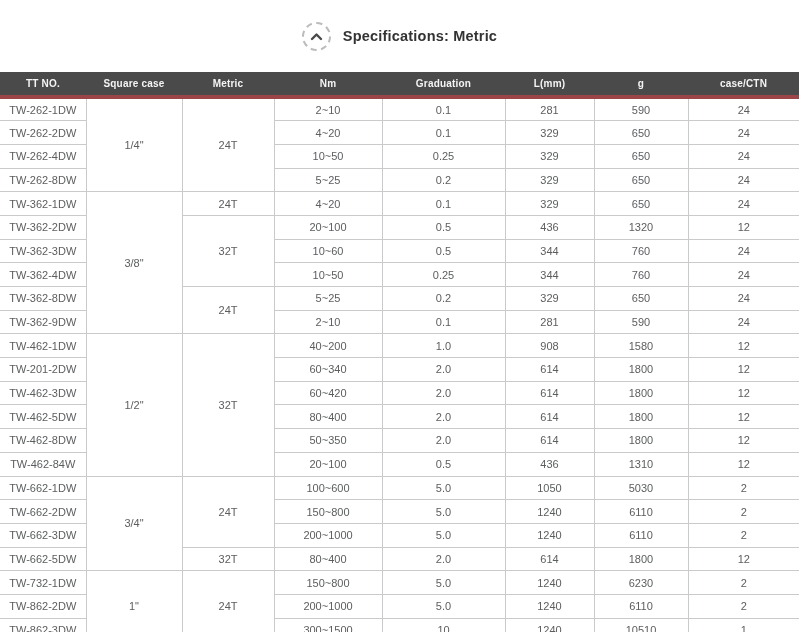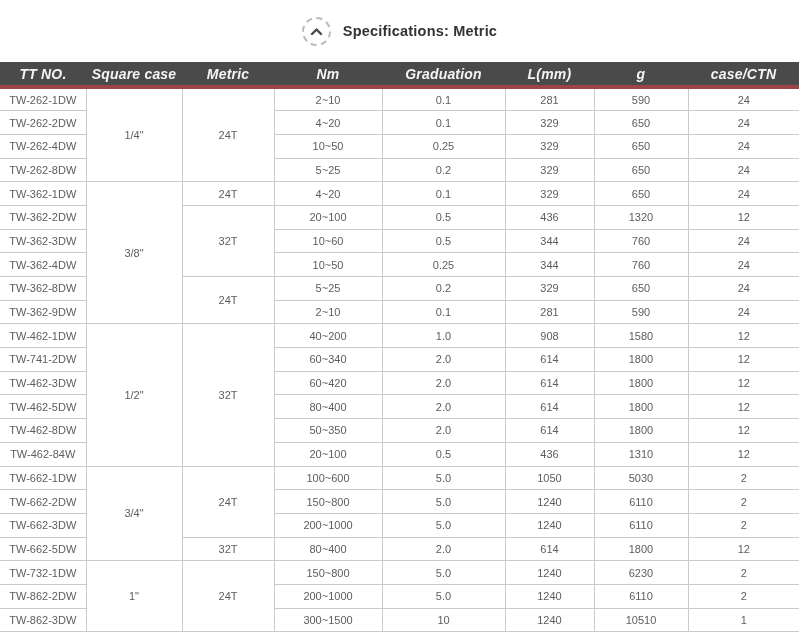--- a/index.html
+++ b/index.html
@@ -17,21 +17,21 @@
     width: 799px;
     font-family: "Liberation Sans", sans-serif;
   }
   .page {
     width: 799px;
     height: 632px;
     background: #ffffff;
     overflow: hidden;
   }
   .section-header {
-    height: 62px;
+    height: 72px;
     display: flex;
     align-items: center;
     justify-content: center;
     gap: 12px;
   }
   .toggle-btn {
     width: 29px;
     height: 29px;
     border: 2px dashed #bcbcbc;
     border-radius: 50%;
@@ -51,28 +51,27 @@
     letter-spacing: 0.2px;
   }
   table.spec-table {
     width: 799px;
     border-collapse: collapse;
     table-layout: fixed;
   }
   thead th {
     background: var(--header-bg);
     color: #f4f4f4;
-    font-size: 14px;
+    font-size: 10px;
     font-weight: bold;
     height: 25px;
     padding: 0;
     text-align: center;
     border-bottom: 4px solid var(--accent-line);
     letter-spacing: 0.2px;
-    font-style: italic;
   }
   tbody td {
     height: 23.7px;
     padding: 0 2px;
     font-size: 11px;
     color: var(--body-text);
     text-align: center;
     vertical-align: middle;
     background: #ffffff;
     border-bottom: 1px solid var(--row-border);
@@ -209,21 +208,21 @@
           <td>TW-462-1DW</td>
           <td rowspan="6">1/2"</td>
           <td rowspan="6">32T</td>
           <td>40~200</td>
           <td>1.0</td>
           <td>908</td>
           <td>1580</td>
           <td>12</td>
         </tr>
         <tr>
-          <td>TW-741-2DW</td>
+          <td>TW-201-2DW</td>
           <td>60~340</td>
           <td>2.0</td>
           <td>614</td>
           <td>1800</td>
           <td>12</td>
         </tr>
         <tr>
           <td>TW-462-3DW</td>
           <td>60~420</td>
           <td>2.0</td>

